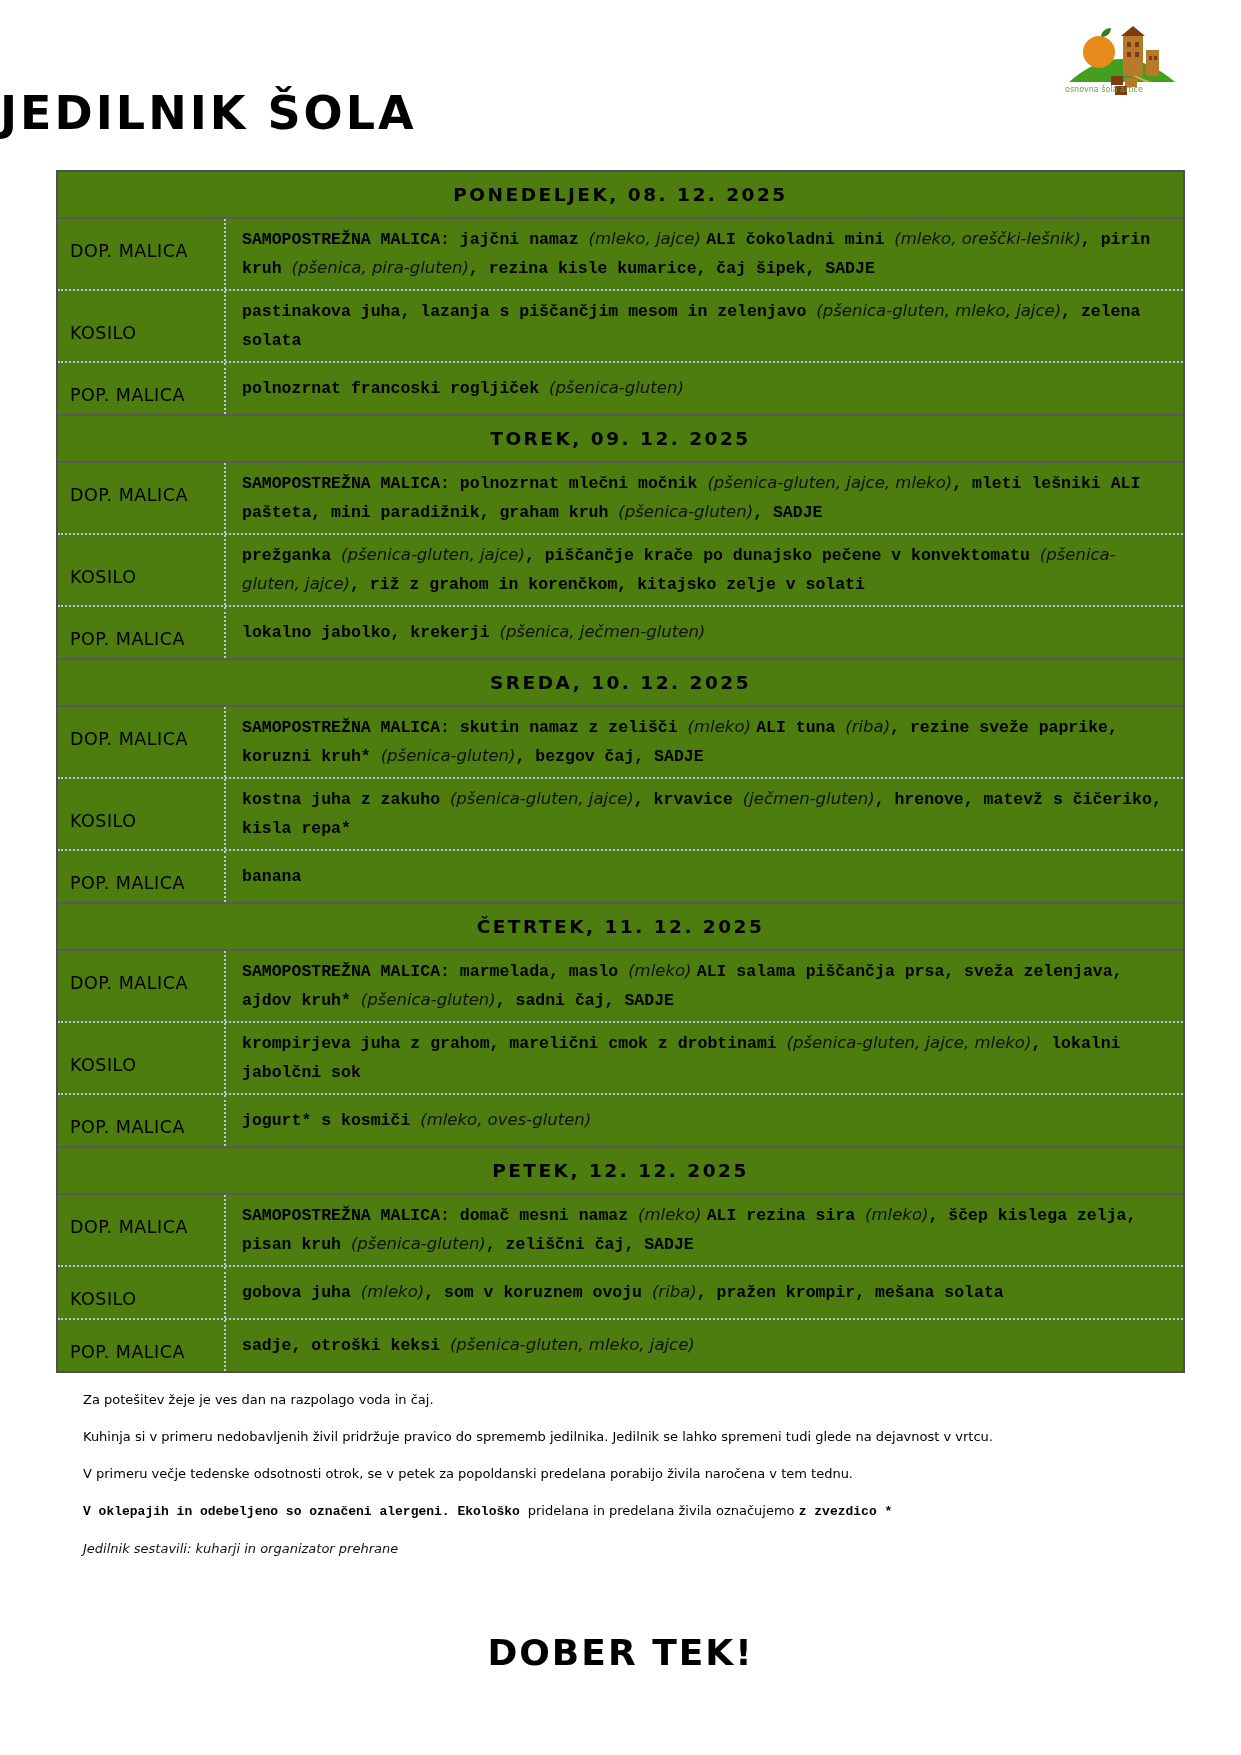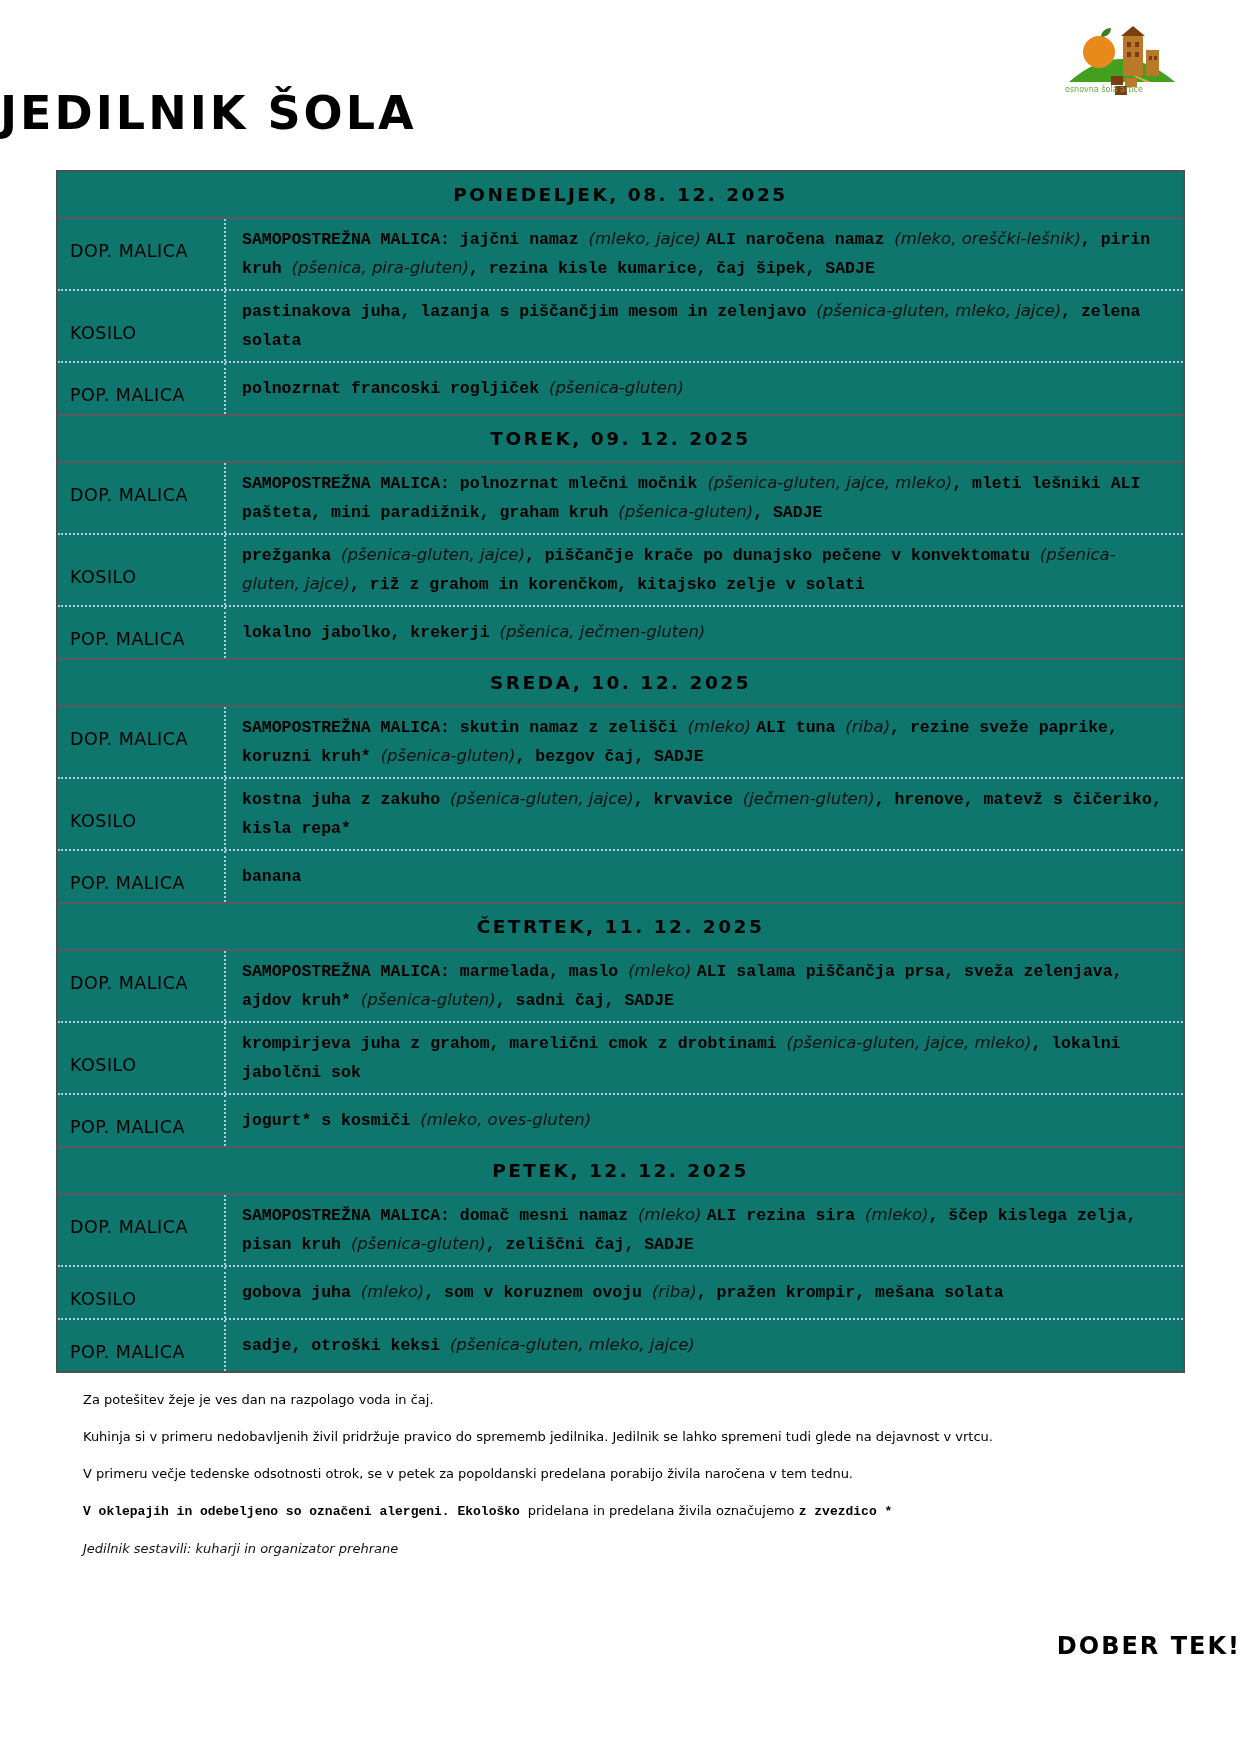--- a/index.html
+++ b/index.html
@@ -19,21 +19,21 @@
     margin:86px 0 0 0;
     text-align:left;
     font-size:46px;
     font-weight:bold;
     letter-spacing:3px;
   }
   
   .menu-table{
     margin:30px 56px 0 56px;
     border:2px solid #4f4f4f;
-    background:#0f766e;
+    background:#4d7c0f;
   }
   .day-header{
     text-align:center;
     font-weight:bold;
     font-size:18.5px;
     letter-spacing:2.5px;
     padding:12px 0;
     border-bottom:2px solid #5a5a5a;
   }
   .day + .day .day-header{border-top:2px solid #5a5a5a;}
@@ -66,22 +66,22 @@
   .note{
     margin:17px;
     font-size:13px;
     line-height:20px;
   }
   
   .greeting{
     position:absolute;
     left:0;right:0;
     top:1632px;
-    text-align:right;
-    font-size:24px;
+    text-align:center;
+    font-size:36px;
     font-weight:bold;
     letter-spacing:2px;
   }
 </style>
 </head>
 <body>
 
 <div class="page">
 
   <svg class="logo" viewBox="0 0 120 80" aria-hidden="true">
@@ -105,21 +105,21 @@
   </svg>
 
   <h1 class="title">JEDILNIK ŠOLA</h1>
 
   <div class="menu-table">
 
     <section class="day">
       <div class="day-header">PONEDELJEK, 08. 12. 2025</div>
       <div class="meal-row valign-top">
         <div class="meal-label">DOP. MALICA</div>
-        <div class="meal-text"><span class="seg-b">SAMOPOSTREŽNA MALICA: jajčni namaz </span><span class="seg-i">(mleko, jajce) </span><span class="seg-b">ALI naročena namaz </span><span class="seg-i">(mleko, oreščki-lešnik)</span><span class="seg-b">, pirin kruh </span><span class="seg-i">(pšenica, pira-gluten)</span><span class="seg-b">, rezina kisle kumarice, čaj šipek, SADJE</span></div>
+        <div class="meal-text"><span class="seg-b">SAMOPOSTREŽNA MALICA: jajčni namaz </span><span class="seg-i">(mleko, jajce) </span><span class="seg-b">ALI čokoladni mini </span><span class="seg-i">(mleko, oreščki-lešnik)</span><span class="seg-b">, pirin kruh </span><span class="seg-i">(pšenica, pira-gluten)</span><span class="seg-b">, rezina kisle kumarice, čaj šipek, SADJE</span></div>
       </div>
       <div class="meal-row valign-middle">
         <div class="meal-label">KOSILO</div>
         <div class="meal-text"><span class="seg-b">pastinakova juha, lazanja s piščančjim mesom in zelenjavo </span><span class="seg-i">(pšenica-gluten, mleko, jajce)</span><span class="seg-b">, zelena solata</span></div>
       </div>
       <div class="meal-row valign-middle">
         <div class="meal-label">POP. MALICA</div>
         <div class="meal-text"><span class="seg-b">polnozrnat francoski rogljiček </span><span class="seg-i">(pšenica-gluten)</span></div>
       </div>
     </section>

